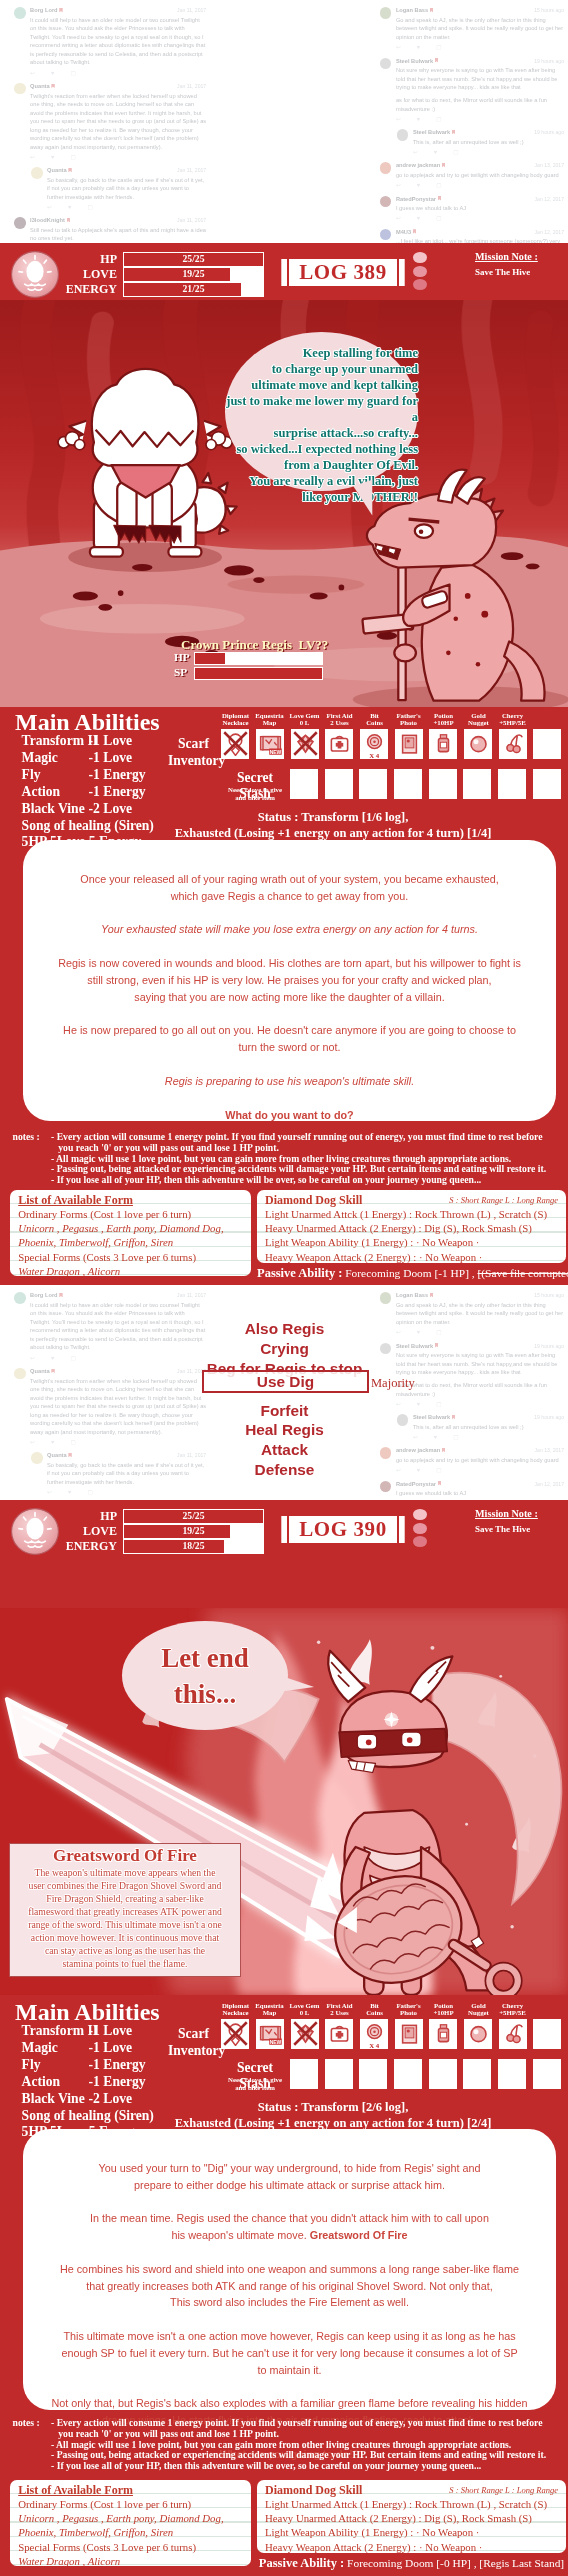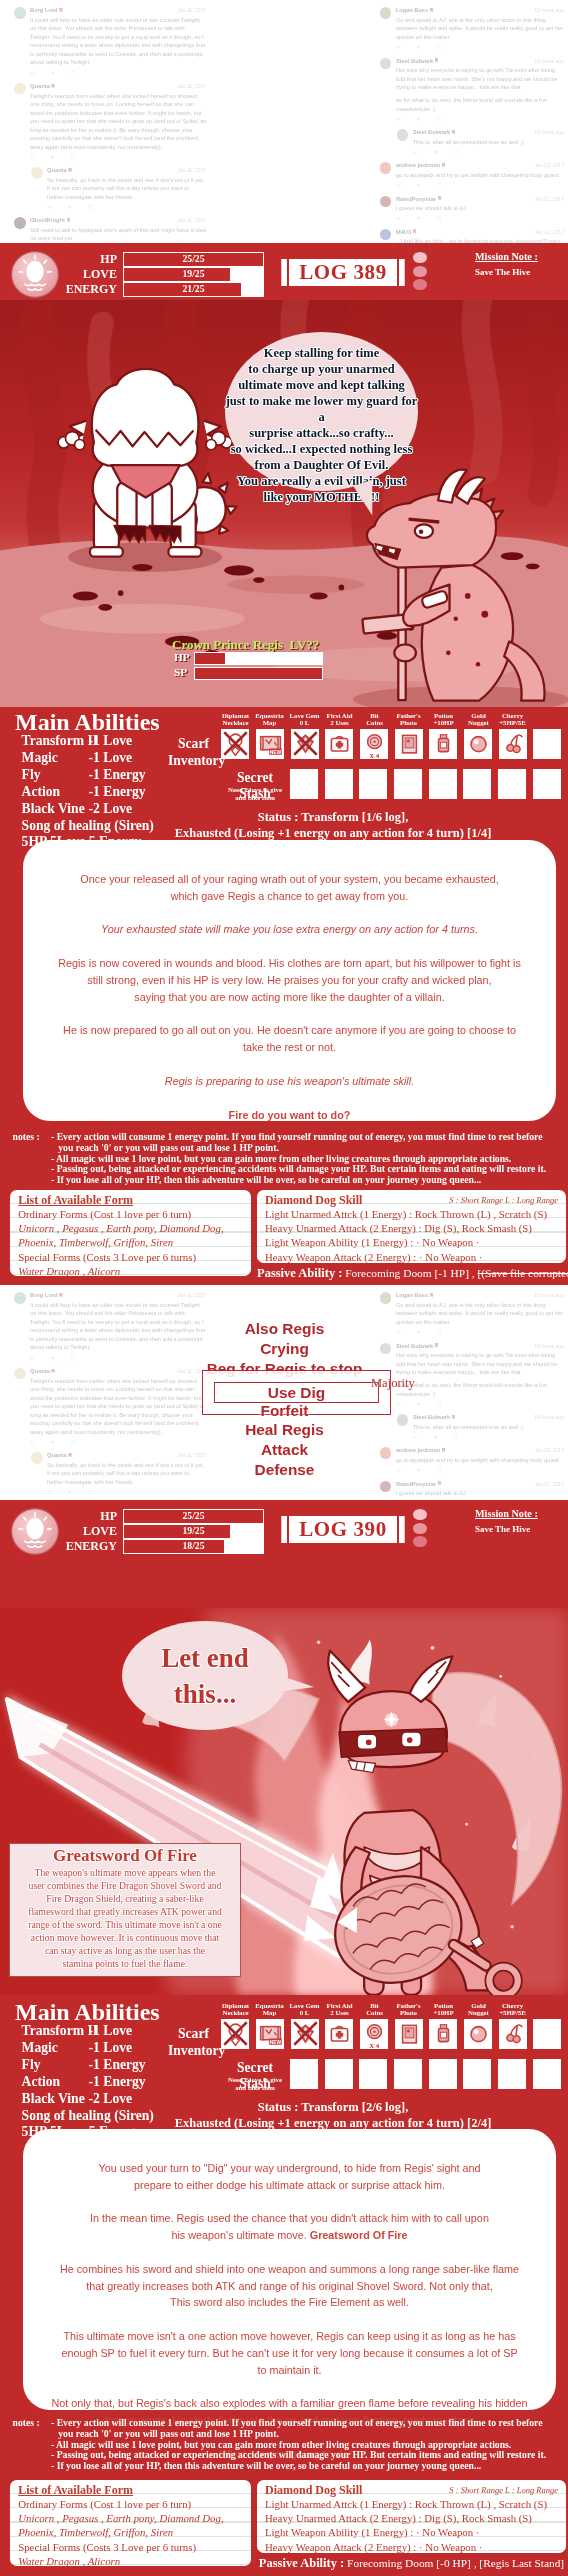--- a/index.html
+++ b/index.html
@@ -22,21 +22,21 @@
   .cmt-flag{display:inline-block;width:3.4px;height:4.5px;background:#cc3b3b;margin-left:1.7px;clip-path:polygon(0 0,100% 0,100% 100%,50% 70%,0 100%)}
   .cmt-date{position:absolute;right:0;top:0;color:#9aa0a8;font-size:5.1px}
   .cmt-body{font-size:5.7px;line-height:8.5px;color:#4c525c;margin-top:1.7px}
   .cmt-body + .cmt-body{margin-top:4.5px}
   .cmt-actions{margin-top:2.8px;font-size:5.7px;color:#b9bec6;letter-spacing:1.1px}
   .cmt-actions span{margin-right:15px;cursor:pointer}
 
   
   #choices{position:absolute;left:0;top:0;width:569px;height:215px;pointer-events:none}
   .choice{position:absolute;left:0;width:569px;text-align:center;font-weight:bold;font-size:15.4px;color:#b3282d;font-family:"Liberation Sans",sans-serif;text-shadow:0 0 2.3px #fff,0 0 3.4px #fff;pointer-events:auto}
-  .choice-box-outer{position:absolute;left:202px;top:85px;width:165px;border:1.7px solid #b3282d;background:rgba(255,255,255,.85);padding:11px;pointer-events:auto}
+  .choice-box-outer{position:absolute;left:202px;top:85px;width:165px;border:1.7px solid #b3282d;background:rgba(255,255,255,.85);padding:0;pointer-events:auto}
   .choice-box-inner{border:1.1px solid #b3282d;text-align:center;font-weight:bold;font-size:15.4px;color:#b3282d;padding:0.6px 0}
   .majority{position:absolute;left:371px;top:91px;font-family:"Liberation Serif",serif;font-size:12.5px;color:#b5302c;text-shadow:0 0 1.7px #fff;pointer-events:auto}
 
   
   .logblock{position:absolute;left:0;width:569px;background:#c12a2a;overflow:hidden}
   #log389{top:243px;height:1042px}
   #log390{top:1500px;height:1076px}
 
   
   .hud{position:absolute;left:0;top:0;width:569px;height:63px}
@@ -51,30 +51,30 @@
   .mission-title{font-weight:bold;font-size:10.2px;text-decoration:underline}
   .mission-text{font-weight:bold;font-size:9px;margin-top:4.5px}
 
   
   .scene{position:absolute;left:0;width:569px}
   #scene389{top:57px;height:407px}
   #scene390{top:108px;height:387px}
 
   
   #bubble389{position:absolute;left:225px;top:89px;width:193px;height:159px;background:#f4dbdd;border-radius:50%;z-index:3}
-  #bubble389 .btext{position:absolute;left:0;top:12.5px;width:100%;text-align:center;font-family:"Liberation Serif",serif;font-weight:bold;font-size:12.5px;line-height:16px;color:#0f172a}
+  #bubble389 .btext{position:absolute;left:0;top:12.5px;width:100%;text-align:right;font-family:"Liberation Serif",serif;font-weight:bold;font-size:12.5px;line-height:16px;color:#0f766e}
   #bubble389-tail{position:absolute;left:358px;top:239px;width:0;height:0;border-left:9px solid transparent;border-right:11.4px solid transparent;border-top:34px solid #f4dbdd;transform:rotate(-18deg);z-index:3}
   .outline-w{text-shadow:-1.1px 0 0 #fff,1.1px 0 0 #fff,0 -1.1px 0 #fff,0 1.1px 0 #fff,-0.6px -0.6px 0 #fff,0.6px 0.6px 0 #fff,0.6px -0.6px 0 #fff,-0.6px 0.6px 0 #fff}
   #bubble390{position:absolute;left:122px;top:121px;width:166px;height:109px;background:#f6dfe1;border-radius:50%;z-index:3}
   #bubble390 .b1{position:absolute;top:21.6px;width:100%;text-align:center;font-family:"Liberation Serif",serif;font-weight:bold;font-size:27px;color:#bc352e}
   #bubble390 .b2{position:absolute;top:58px;width:100%;text-align:center;font-family:"Liberation Serif",serif;font-weight:bold;font-size:27px;color:#bc352e}
   #bubble390-tail{position:absolute;left:272px;top:176px;width:0;height:0;border-top:8px solid transparent;border-bottom:12.5px solid transparent;border-left:42px solid #f6dfe1;transform:rotate(8deg);z-index:3}
 
   
-  .enemy-name{position:absolute;left:172px;top:394px;color:#bef264;font-family:"Liberation Serif",serif;font-weight:bold;font-size:13px;text-shadow:1.1px 1.1px 0 #7b1414;z-index:4}
+  .enemy-name{position:absolute;left:181px;top:394px;color:#fef9c3;font-family:"Liberation Serif",serif;font-weight:bold;font-size:13px;text-shadow:1.1px 1.1px 0 #7b1414;z-index:4}
   .enemy-label{position:absolute;color:#fff;font-family:"Liberation Serif",serif;font-weight:bold;font-size:11.4px;text-shadow:1.1px 1.1px 0 #7b1414;z-index:4}
   .enemy-bar{position:absolute;left:194px;width:127px;height:11.4px;border:1.7px solid #fff;background:#fff;z-index:4}
   .enemy-fill{height:100%;background:#c12a2a}
 
   
   .panel{position:absolute;left:0;width:569px;height:159px}
   .ab-title{position:absolute;left:15px;top:-3.4px;color:#fff;font-family:"Liberation Serif",serif;font-weight:bold;font-size:24px}
   .ab-row{position:absolute;left:21.6px;color:#fff;font-family:"Liberation Serif",serif;font-weight:bold;font-size:13.6px;white-space:nowrap}
   .ab-cost{position:absolute;left:67px}
   .inv-title{position:absolute;left:168px;top:23px;width:51px;text-align:center;color:#fff;font-family:"Liberation Serif",serif;font-weight:bold;font-size:13.6px;line-height:17px}
@@ -491,23 +491,23 @@
       </div>
 
     <div class="storybox" style="top:597px">
         <div class="story-p">Once your released all of your raging wrath out of your system, you became exhausted,
 which gave Regis a chance to get away from you.</div>
         <div class="story-p italic">Your exhausted state will make you lose extra energy on any action for 4 turns.</div>
         <div class="story-p">Regis is now covered in wounds and blood. His clothes are torn apart, but his willpower to fight is
 still strong, even if his HP is very low. He praises you for your crafty and wicked plan,
 saying that you are now acting more like the daughter of a villain.</div>
         <div class="story-p">He is now prepared to go all out on you. He doesn't care anymore if you are going to choose to
-take the rest or not.</div>
+turn the sword or not.</div>
         <div class="story-p italic">Regis is preparing to use his weapon's ultimate skill.</div>
-        <div class="story-p bold">Fire do you want to do?</div>
+        <div class="story-p bold">What do you want to do?</div>
       </div>
 
     <div class="notes" style="top:889px">
       <div class="notes-label">notes :</div>
       <div class="notes-lines">- Every action will consume 1 energy point. If you find yourself running out of energy, you must find time to rest before
    you reach '0' or you will pass out and lose 1 HP point.
 - All magic will use 1 love point, but you can gain more from other living creatures through appropriate actions.
 - Passing out, being attacked or experiencing accidents will damage your HP. But certain items and eating will restore it.
 - If you lose all of your HP, then this adventure will be over, so be careful on your journey young queen...</div>
     </div>

